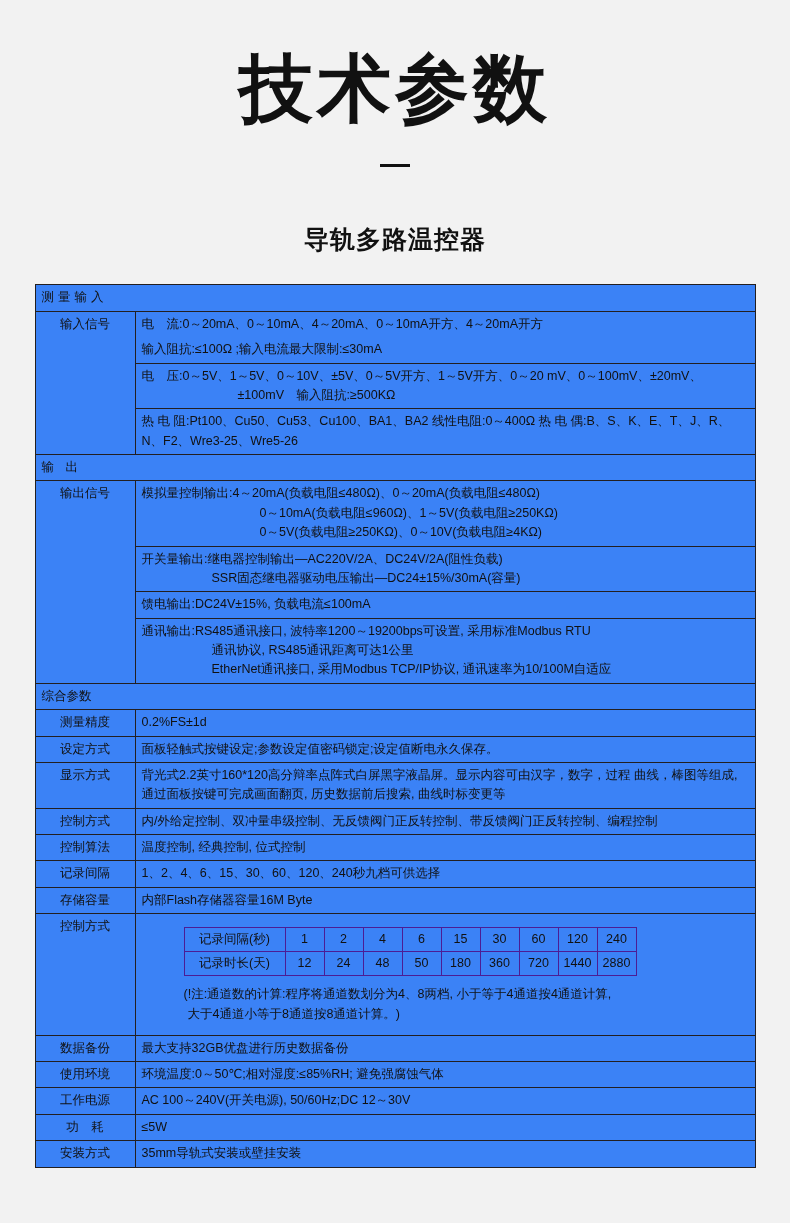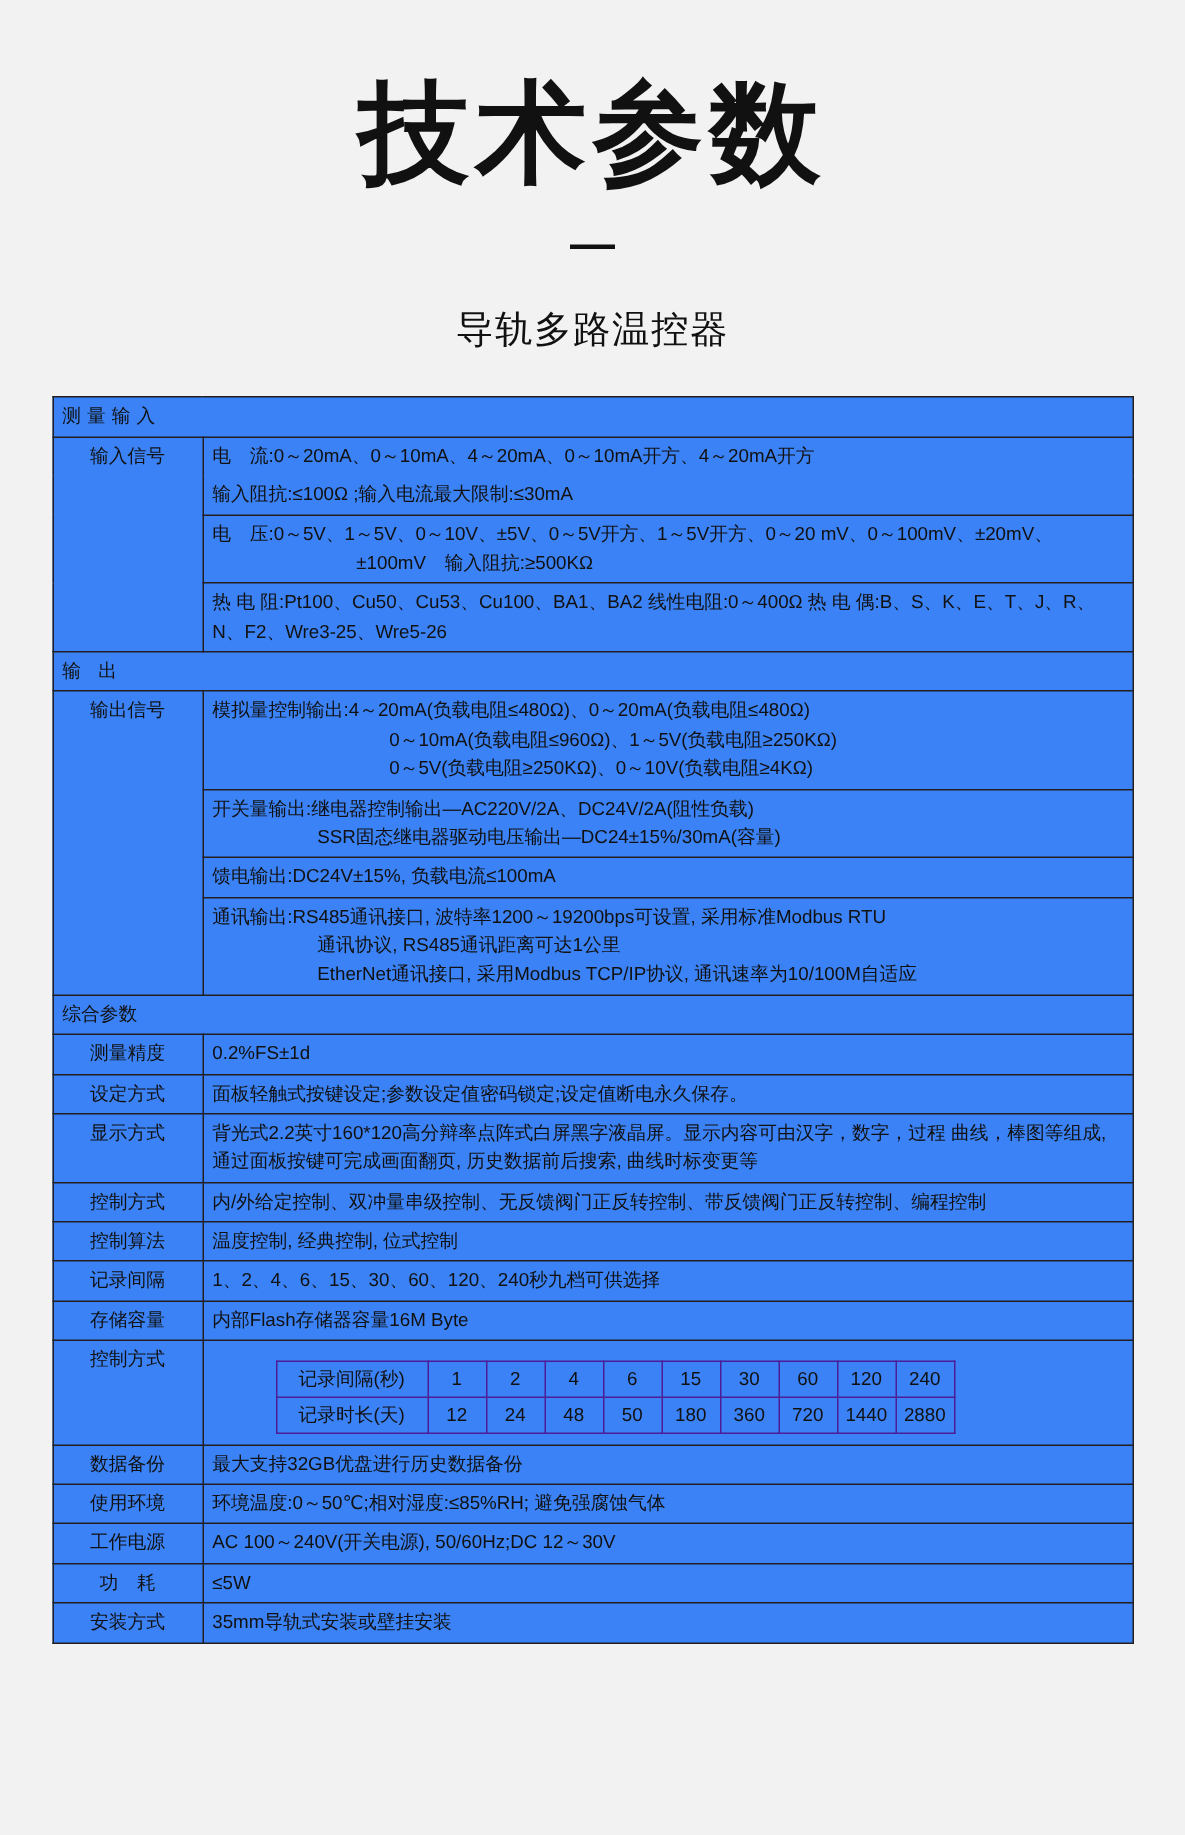--- a/index.html
+++ b/index.html
@@ -37,22 +37,22 @@
   }
   .rule {
     display: inline-block;
     width: 30px;
     height: 3px;
     background: #111;
   }
   .subtitle {
     text-align: center;
     font-size: 25px;
-    font-weight: normal;
-    margin-top: 32px;
+    font-weight: bold;
+    margin-top: 52px;
     letter-spacing: 1px;
     color: #111;
   }
   table.spec {
     width: 720px;
     margin: 28px auto 0 auto;
     border-collapse: collapse;
     table-layout: fixed;
     background: #3b82f6;
   }
@@ -251,20 +251,24 @@
                   <td>48</td>
                   <td>50</td>
                   <td>180</td>
                   <td>360</td>
                   <td>720</td>
                   <td>1440</td>
                   <td>2880</td>
                 </tr>
               </tbody>
             </table>
+            <div class="note">
+              <span>(!注:通道数的计算:程序将通道数划分为4、8两档, 小于等于4通道按4通道计算,</span>
+              <span class="l2">大于4通道小等于8通道按8通道计算。)</span>
+            </div>
           </div>
         </td>
       </tr>
 
       <tr>
         <td class="label">数据备份</td>
         <td>最大支持32GB优盘进行历史数据备份</td>
       </tr>
       <tr>
         <td class="label">使用环境</td>

